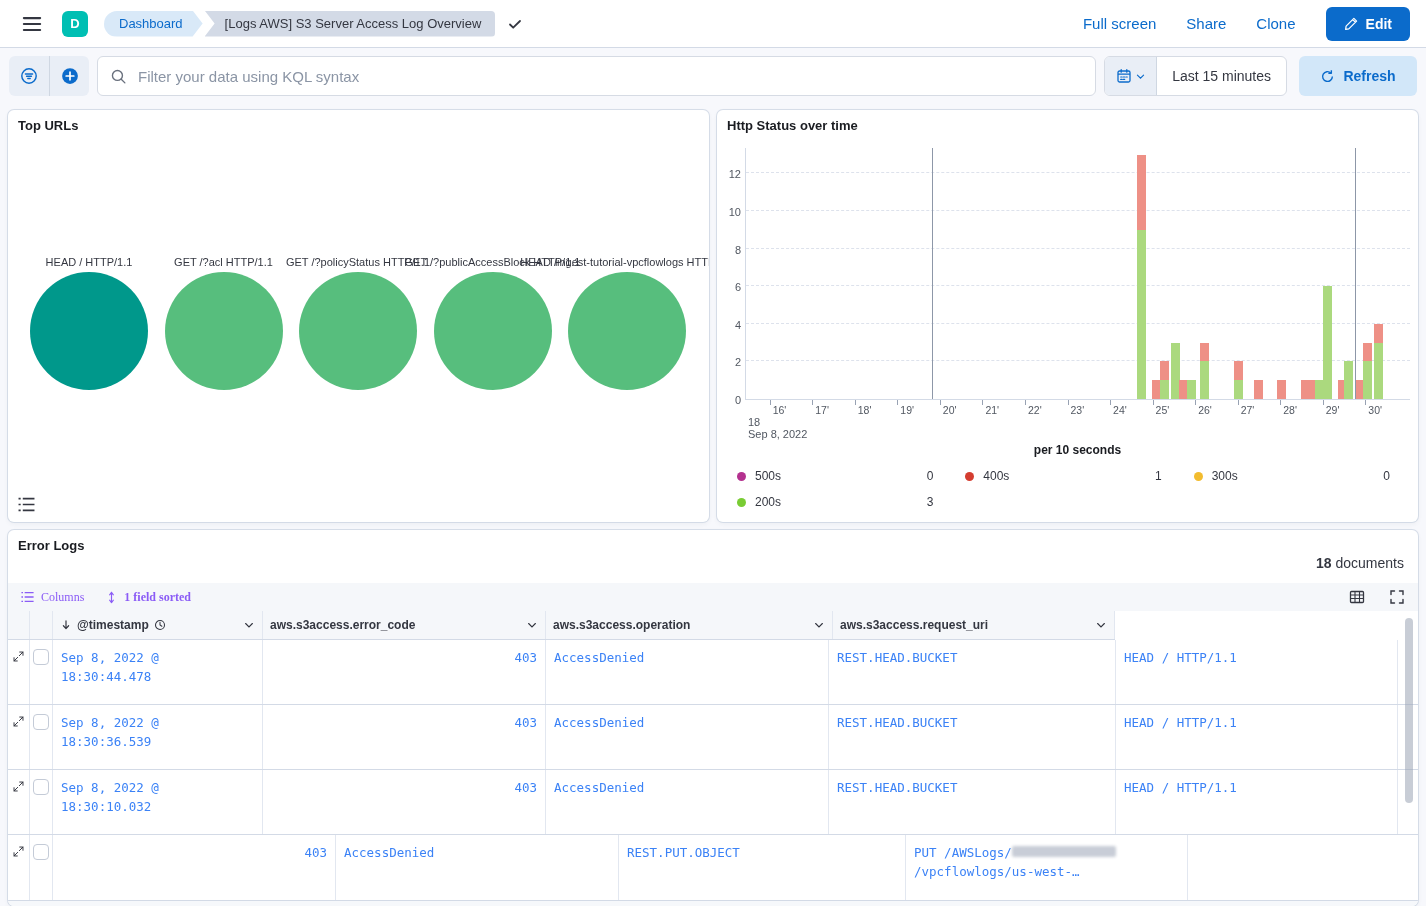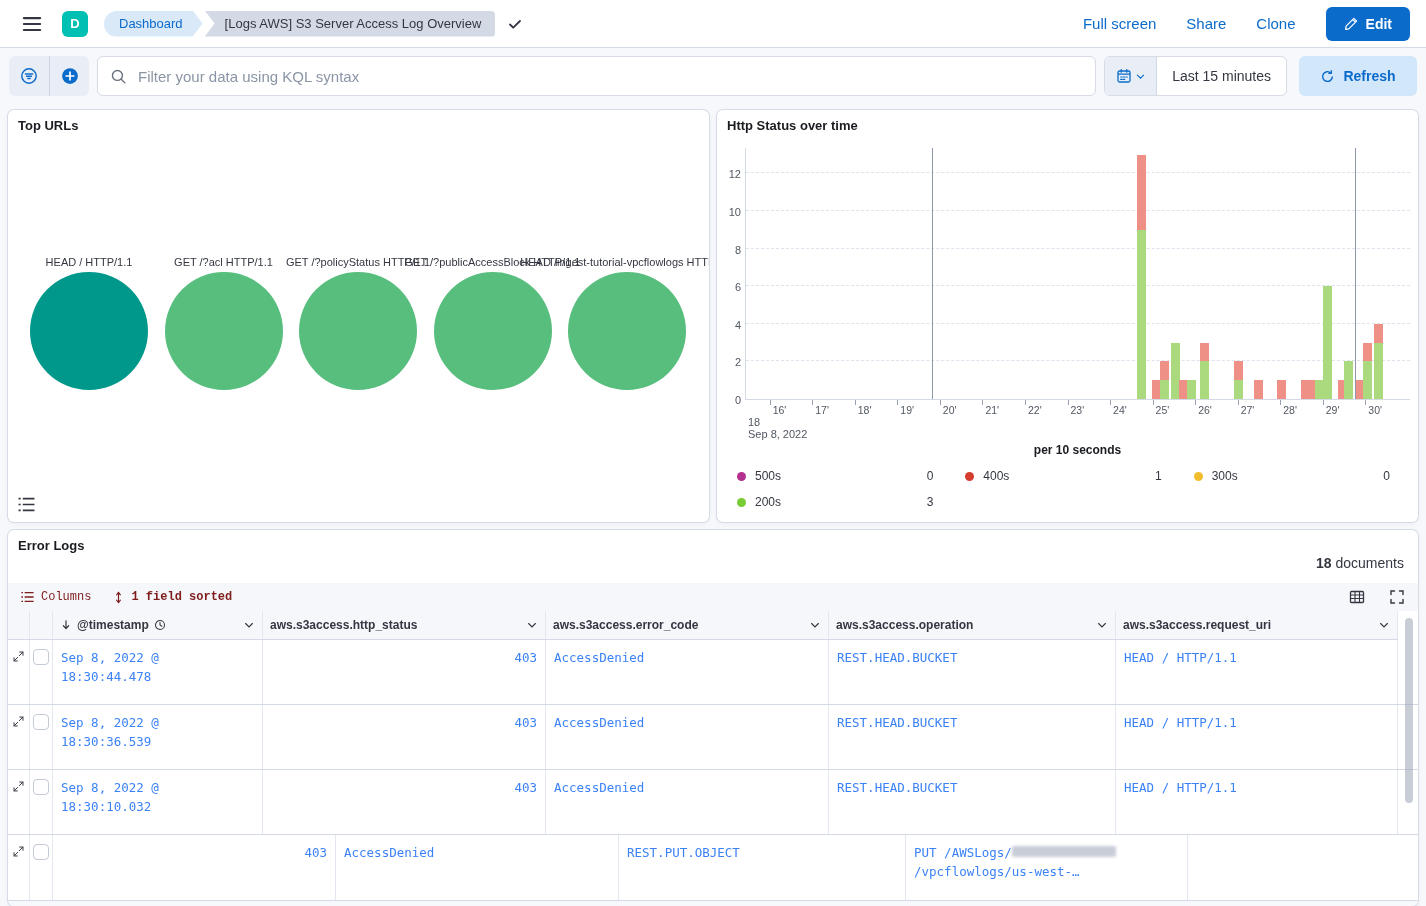--- a/index.html
+++ b/index.html
@@ -89,21 +89,21 @@
   .leg-item { display: flex; align-items: center; height: 26px; padding: 0 20px 0 12px;
     font-size: 12px; color: #343741; cursor: pointer; }
   .leg-dot { width: 9px; height: 9px; border-radius: 50%; margin-right: 9px; flex: none; }
   .leg-val { margin-left: auto; }
 
   
   .doc-count { position: absolute; right: 14px; top: 25px; font-size: 14px; color: #343741; }
   .dg-toolbar { position: absolute; left: 0; right: 0; top: 53px; height: 28px; background: #f5f7fa;
     display: flex; align-items: center; padding: 0 13px; gap: 22px; font-size: 12px; color: #343741; }
   .tb-btn { display: flex; align-items: center; gap: 7px; background: none; border: none;
-    color: #7f1d1d; font-size: 12px; cursor: pointer; font-family: Liberation Mono, monospace; padding: 0; }
+    color: #8b5cf6; font-size: 12px; cursor: pointer; font-family: Liberation Serif, serif; padding: 0; }
   .tb-btn.strong { font-weight: 700; }
   .tb-icons { margin-left: auto; display: flex; gap: 24px; }
   .tb-icons button { background: none; border: none; color: #343741; cursor: pointer; padding: 0; }
   .dg-head { position: absolute; left: 0; top: 81px; height: 29px; display: flex;
     background: #f5f7fa; border-bottom: 1px solid #d3dae6; }
   .dg-cell { border-right: 1px solid #e2e7f0; flex: none; }
   .hcell { display: flex; align-items: center; padding: 0 7px; font-weight: 700; font-size: 12px;
     color: #343741; gap: 5px; cursor: pointer; }
   .hcell .chev { margin-left: auto; color: #343741; }
   .dg-body { position: absolute; left: 0; top: 110px; right: 0; }
@@ -433,28 +433,20 @@
               <path d="M8 4.5V8l2.5 1.6" fill="none" stroke="currentColor" stroke-width="1.4" stroke-linecap="round"></path>
             </svg>
           </span>
           <span class="chev">
             <svg width="12" height="12" viewBox="0 0 16 16">
               <path d="M3.5 6l4.5 4.5L12.5 6" fill="none" stroke="currentColor" stroke-width="1.5" stroke-linecap="round"></path>
             </svg>
           </span>
         </div>
         <div class="dg-cell hcell" style="width: 283px;">
-          <span>aws.s3access.http_status</span>
-          <span class="chev">
-            <svg width="12" height="12" viewBox="0 0 16 16">
-              <path d="M3.5 6l4.5 4.5L12.5 6" fill="none" stroke="currentColor" stroke-width="1.5" stroke-linecap="round"></path>
-            </svg>
-          </span>
-        </div>
-        <div class="dg-cell hcell" style="width: 283px;">
           <span>aws.s3access.error_code</span>
           <span class="chev">
             <svg width="12" height="12" viewBox="0 0 16 16">
               <path d="M3.5 6l4.5 4.5L12.5 6" fill="none" stroke="currentColor" stroke-width="1.5" stroke-linecap="round"></path>
             </svg>
           </span>
         </div>
         <div class="dg-cell hcell" style="width: 287px;">
           <span>aws.s3access.operation</span>
           <span class="chev">

